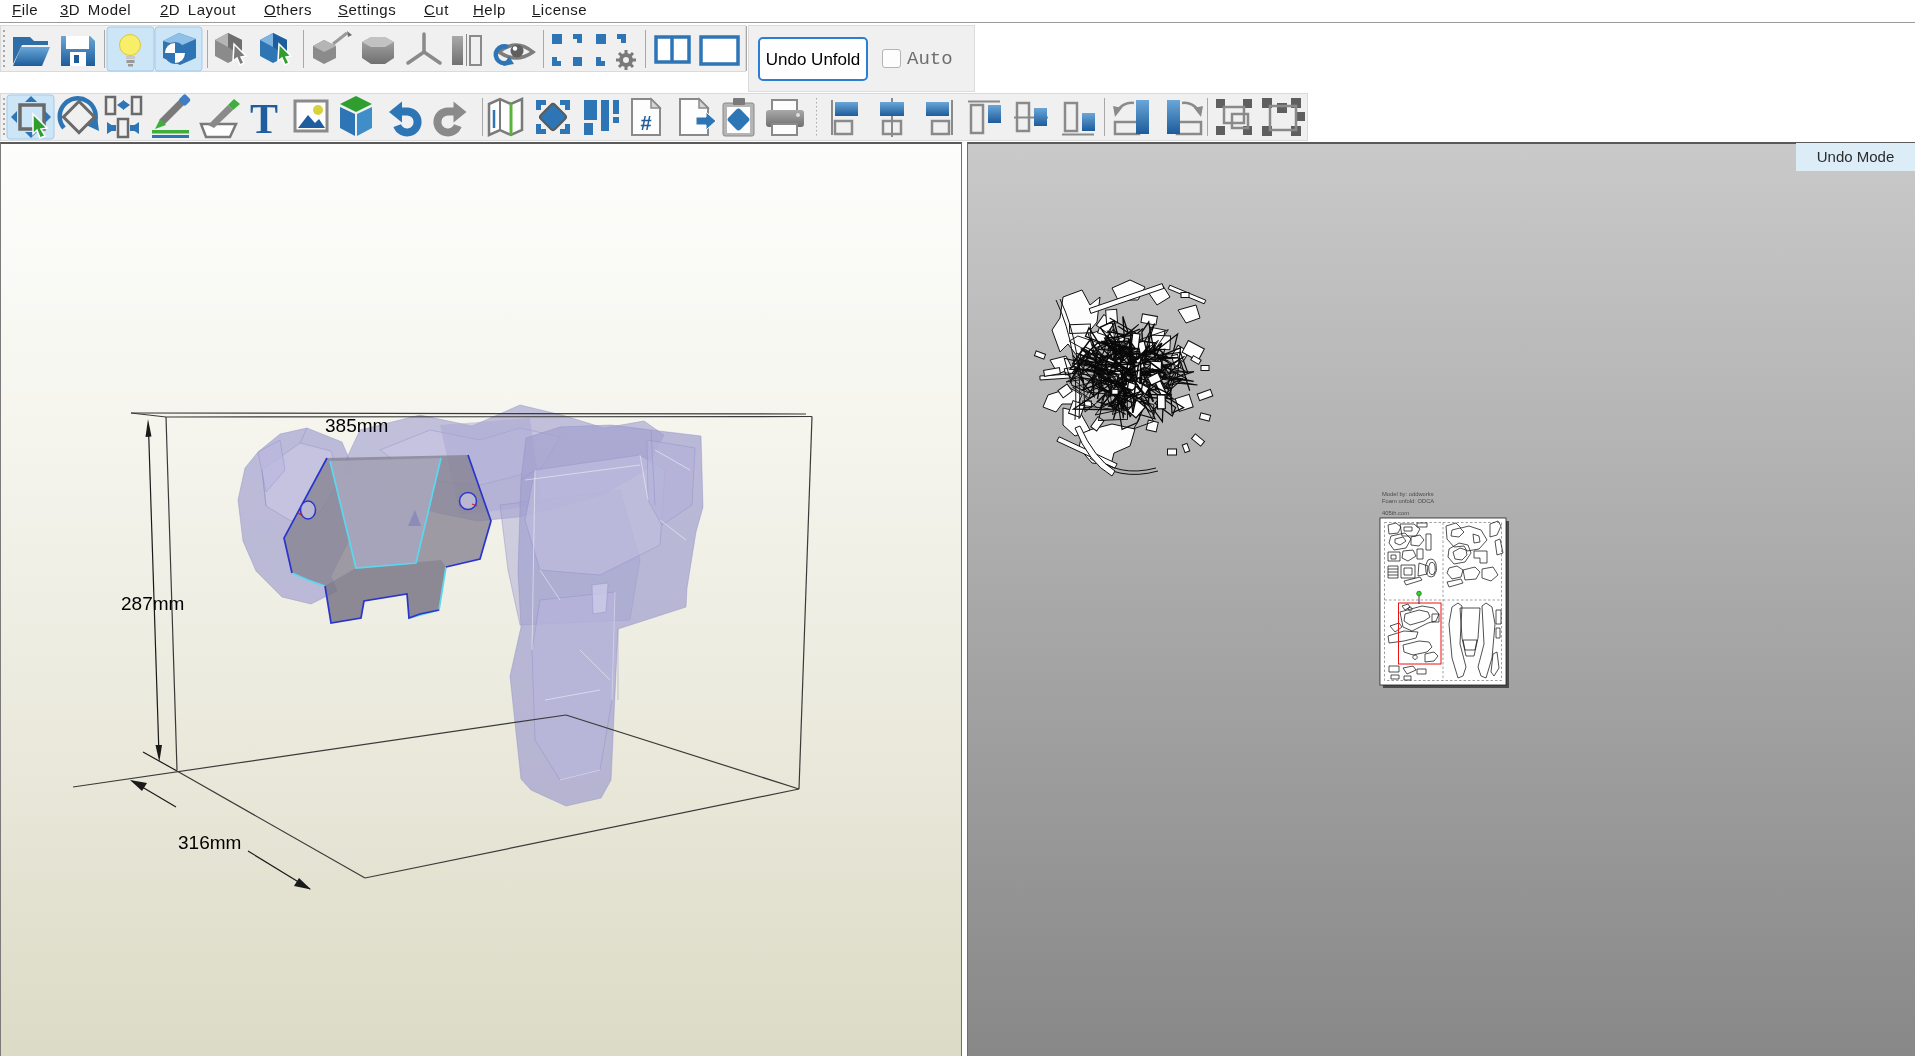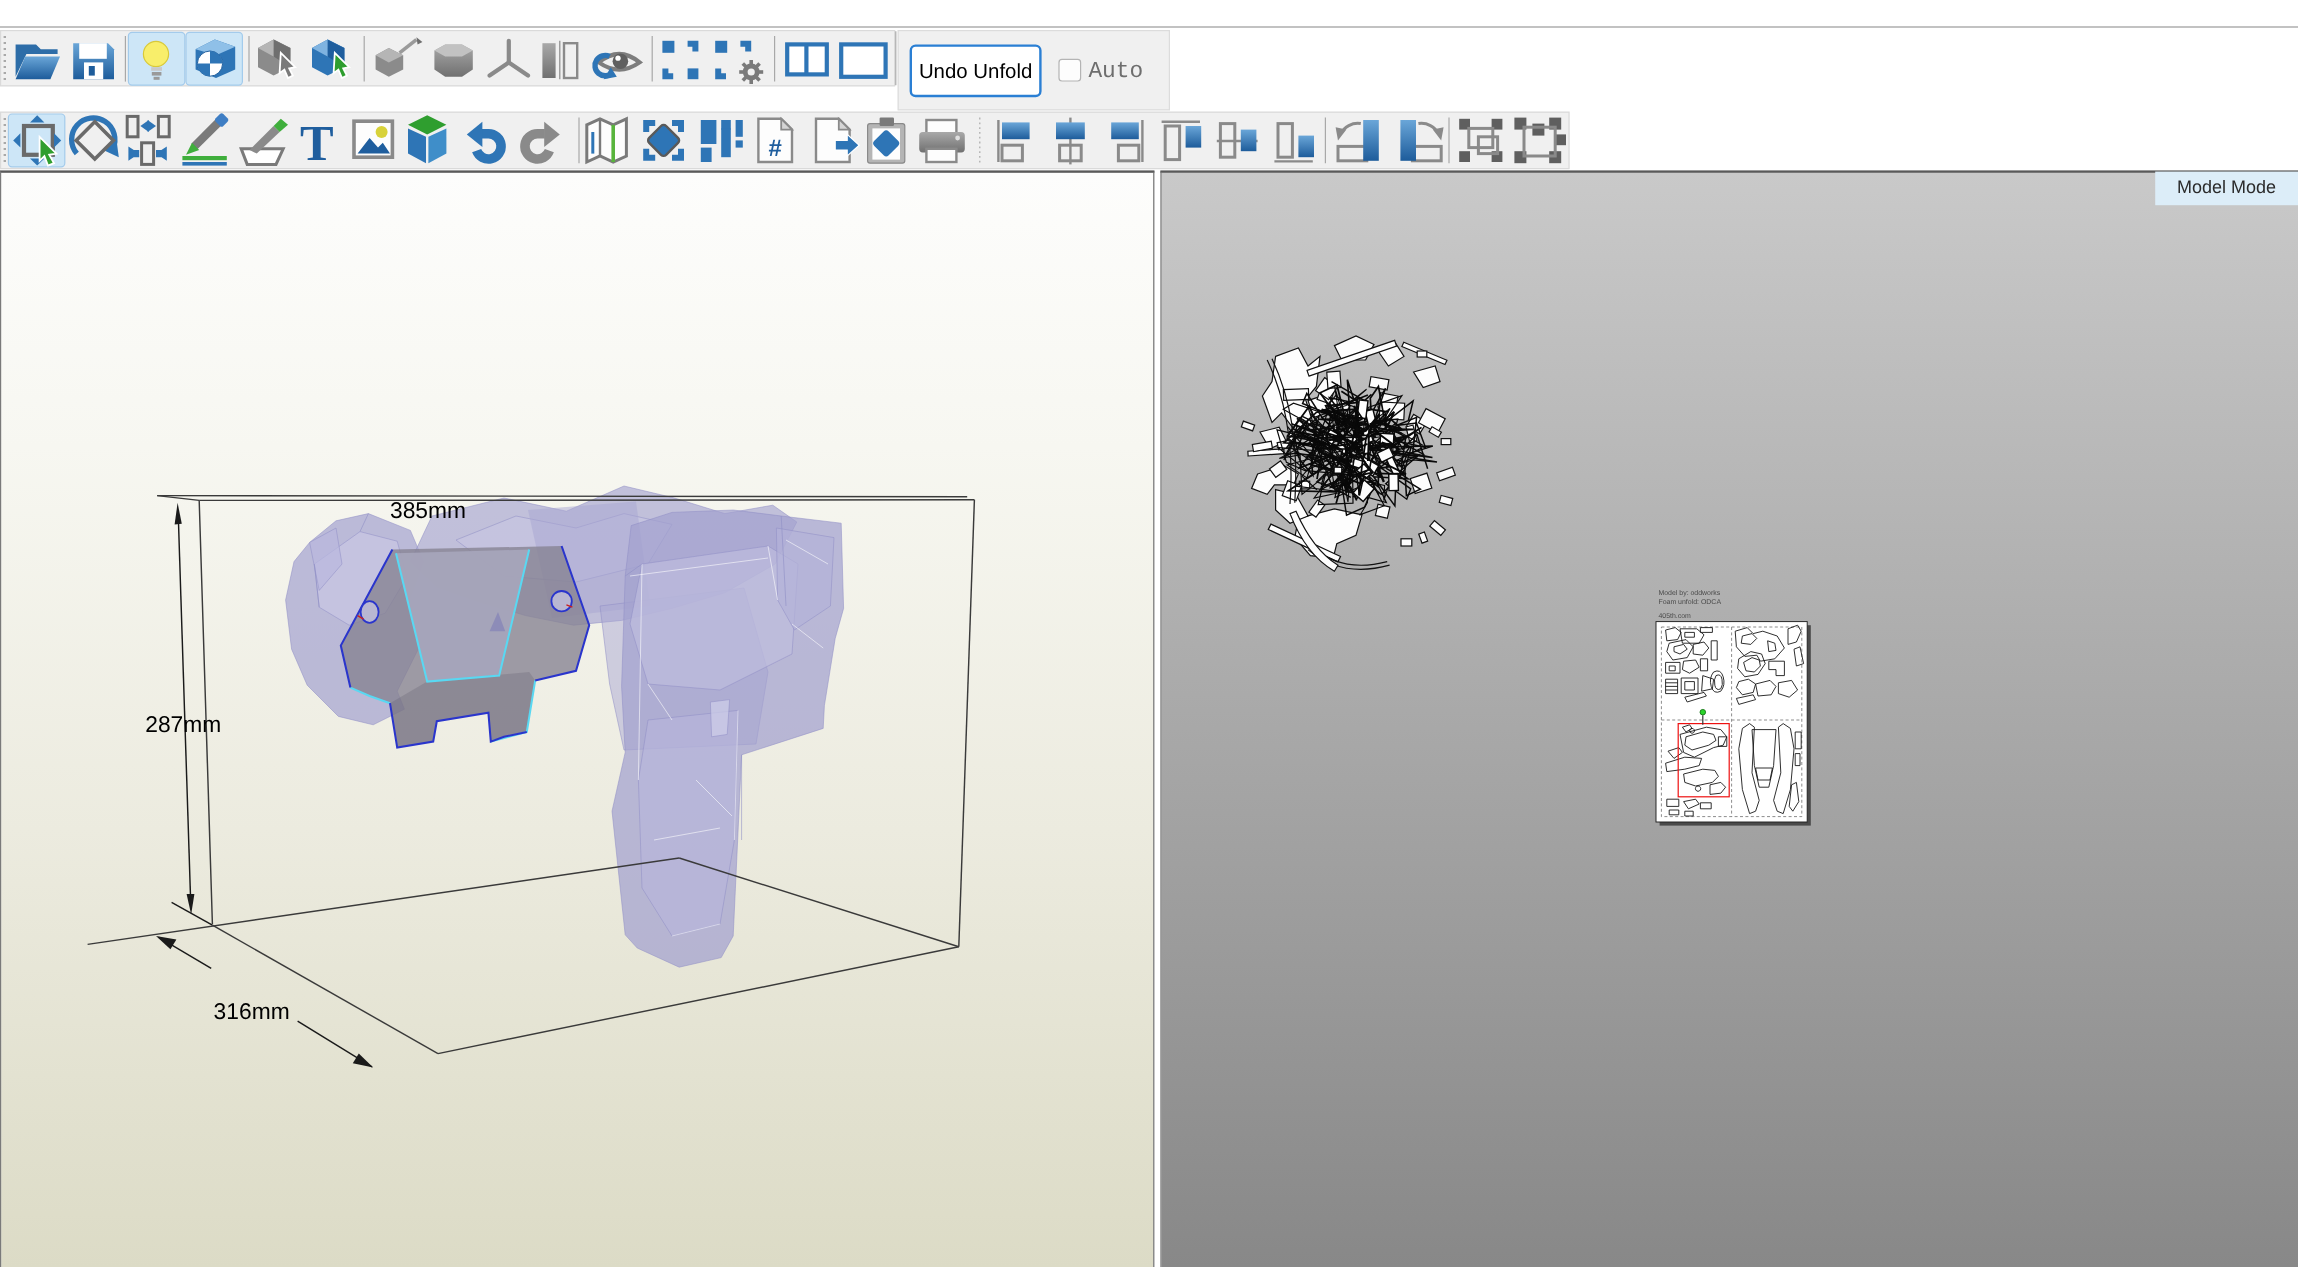--- a/index.html
+++ b/index.html
@@ -29,20 +29,30 @@
 #rpane { position:absolute; left:967px; top:142px; width:948px; height:914px;
   background:linear-gradient(#c9c9c9 0%, #888888 100%);
   border-top:2px solid #5a5a5a; border-left:1px solid #6e6e6e; }
 #editmode { position:absolute; left:1796px; top:143px; width:119px; height:28px; background:#dcedf8;
   font-size:15px; color:#2b2b2b; text-align:center; line-height:28px; }
 svg { position:absolute; overflow:visible; }
 </style>
 </head>
 <body>
 <div id="root">
+  <div id="menubar">
+    <span class="mi" style="left:12px"><u>F</u>ile</span>
+    <span class="mi" style="left:60px"><u>3</u>D Model</span>
+    <span class="mi" style="left:160px"><u>2</u>D Layout</span>
+    <span class="mi" style="left:264px"><u>O</u>thers</span>
+    <span class="mi" style="left:338px"><u>S</u>ettings</span>
+    <span class="mi" style="left:424px"><u>C</u>ut</span>
+    <span class="mi" style="left:473px"><u>H</u>elp</span>
+    <span class="mi" style="left:532px"><u>L</u>icense</span>
+  </div>
   <div id="menuline"></div>
   <div class="tband" id="tb1"></div>
   <div class="tband" id="tbu"></div>
   <div class="tband" id="tb2"></div>
   <div class="grip" style="left:3px; top:30px; height:38px;"></div>
   <div class="grip" style="left:3px; top:98px; height:38px;"></div>
   <div id="undoBtn">Undo Unfold</div>
   <div id="autoBox"></div>
   <div id="autoLbl">Auto</div>
   <svg id="tbicons" style="left:0; top:0;" width="1915" height="142" viewBox="0 0 1915 142">
@@ -606,14 +616,14 @@
     <rect x="1398.5" y="603" width="42.5" height="61" fill="none" stroke="#ee1111" stroke-width="1"></rect>
     <line x1="1419" y1="596" x2="1419" y2="604" stroke="#333" stroke-width="1"></line>
     <circle cx="1419" cy="593.5" r="2.3" fill="#2ad42a" stroke="#1a7a1a" stroke-width="0.8"></circle>
     <g font-size="5.8" fill="#4a4a4a">
       <text x="1382" y="496">Model by: oddworks</text>
       <text x="1382" y="503">Foam unfold: ODCA</text>
       <text x="1382" y="515">405th.com</text>
     </g>
 
   </svg>
-  <div id="editmode">Model Mode</div>
+  <div id="editmode">Undo Mode</div>
 </div>
 
 </body></html>

